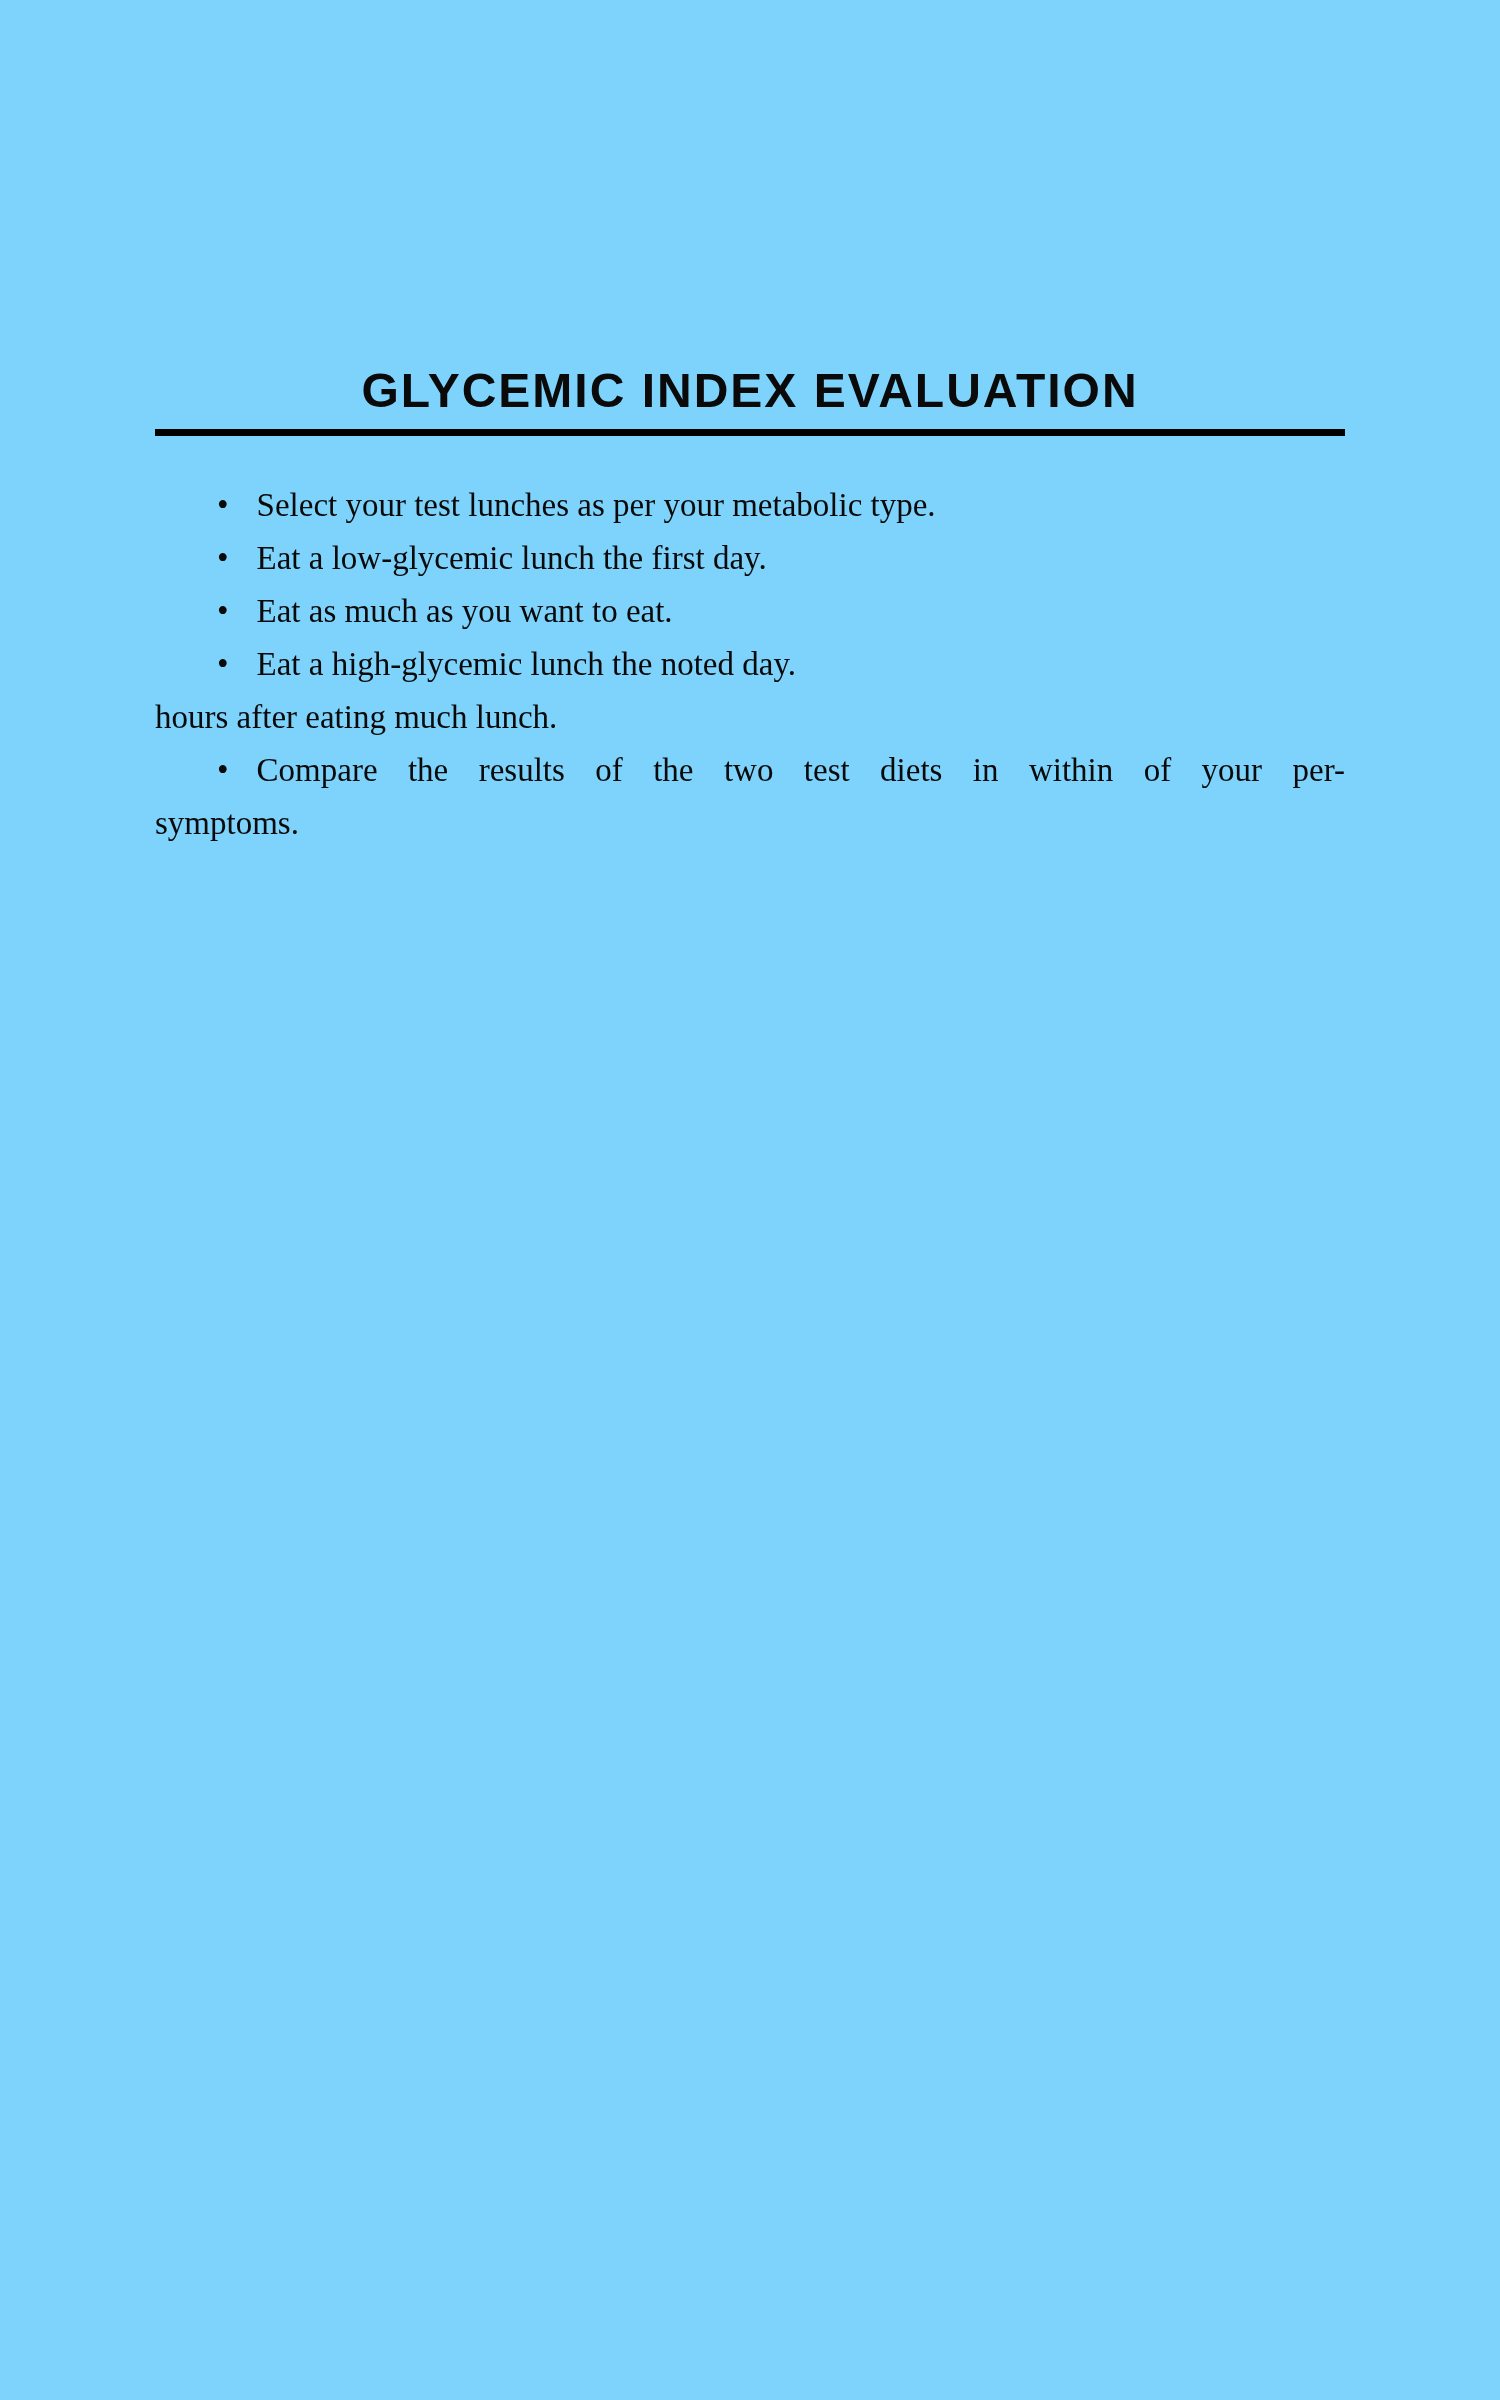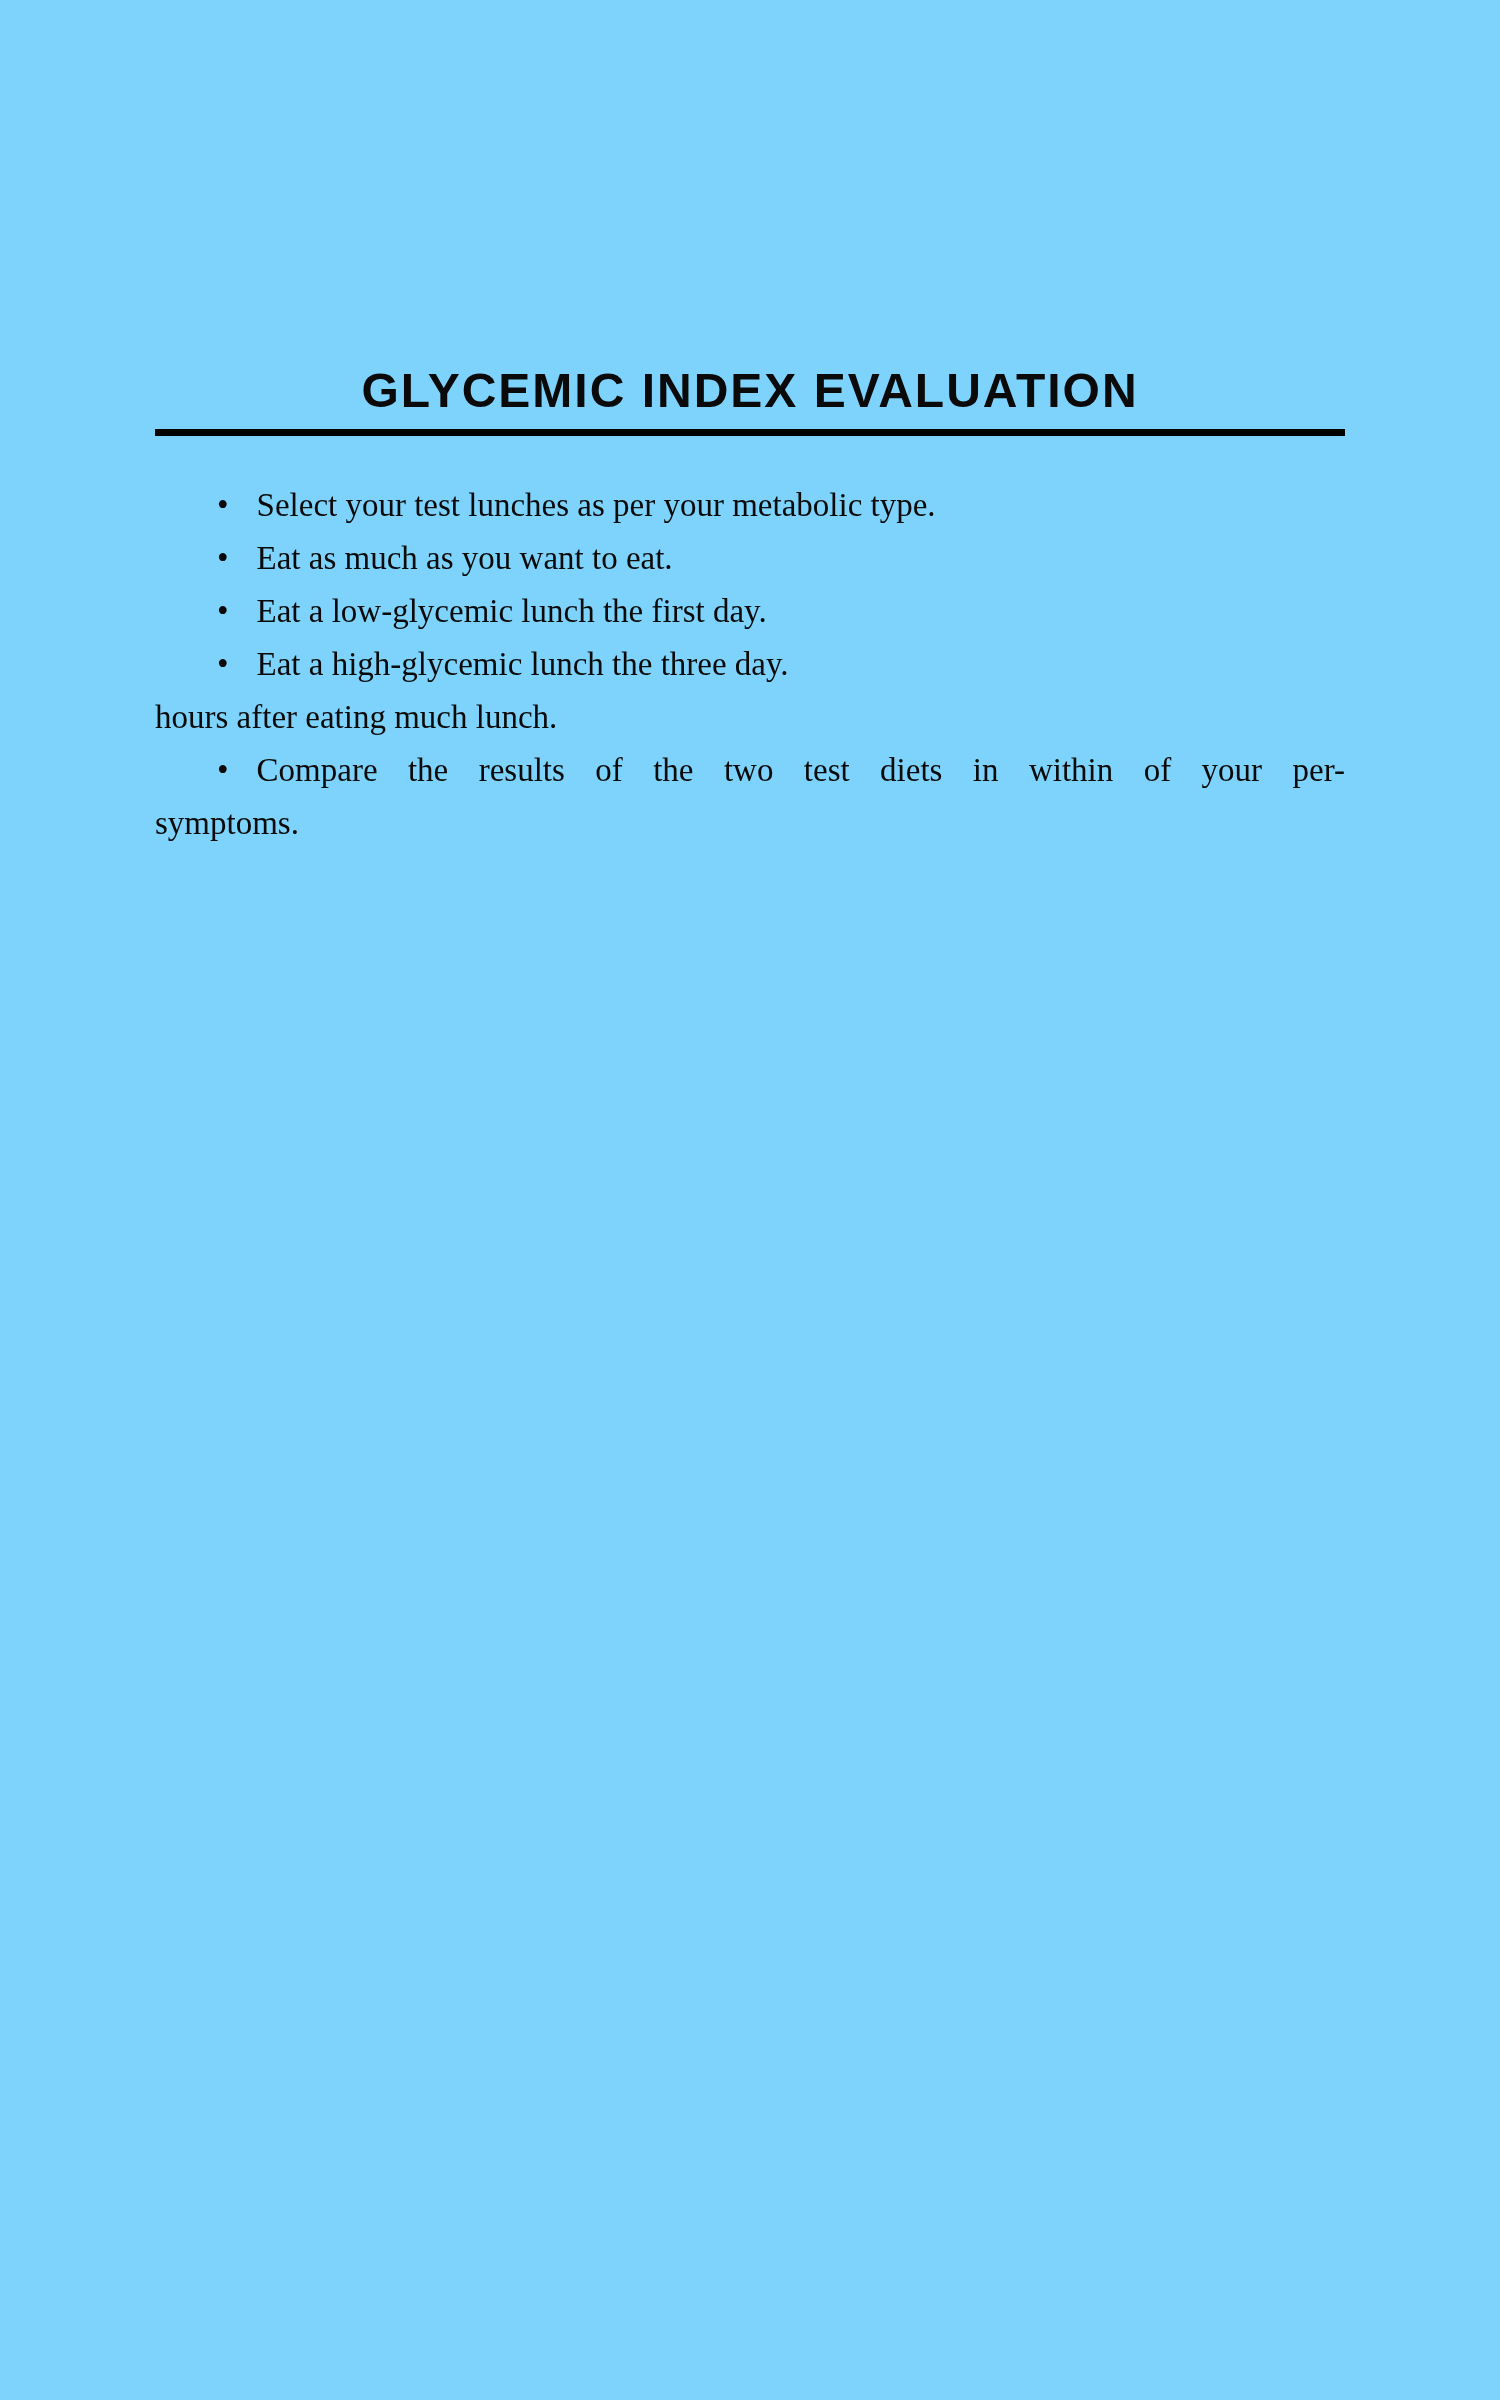--- a/index.html
+++ b/index.html
@@ -60,29 +60,29 @@
 
   <div class="rule"></div>
 
   <div class="list">
 
     <div class="item">
       <div class="line first"><span class="bullet">•</span><span>Select your test lunches as per your metabolic type.</span></div>
     </div>
 
     <div class="item">
+      <div class="line first"><span class="bullet">•</span><span>Eat a low-glycemic lunch the first day.</span></div>
+    </div>
+
+    <div class="item">
       <div class="line first"><span class="bullet">•</span><span>Eat as much as you want to eat.</span></div>
     </div>
 
     <div class="item">
-      <div class="line first"><span class="bullet">•</span><span>Eat a low-glycemic lunch the first day.</span></div>
-    </div>
-
-    <div class="item">
-      <div class="line first"><span class="bullet">•</span><span>Eat a high-glycemic lunch the three day.</span></div>
+      <div class="line first"><span class="bullet">•</span><span>Eat a high-glycemic lunch the noted day.</span></div>
     </div>
 
     <div class="item">
       <div class="line">hours after eating much lunch.</div>
     </div>
 
     <div class="item">
       <div class="line first justified"><span class="bullet">•</span><span>Compare the results of the two test diets in within of your per-</span></div>
       <div class="line">symptoms.</div>
     </div>

